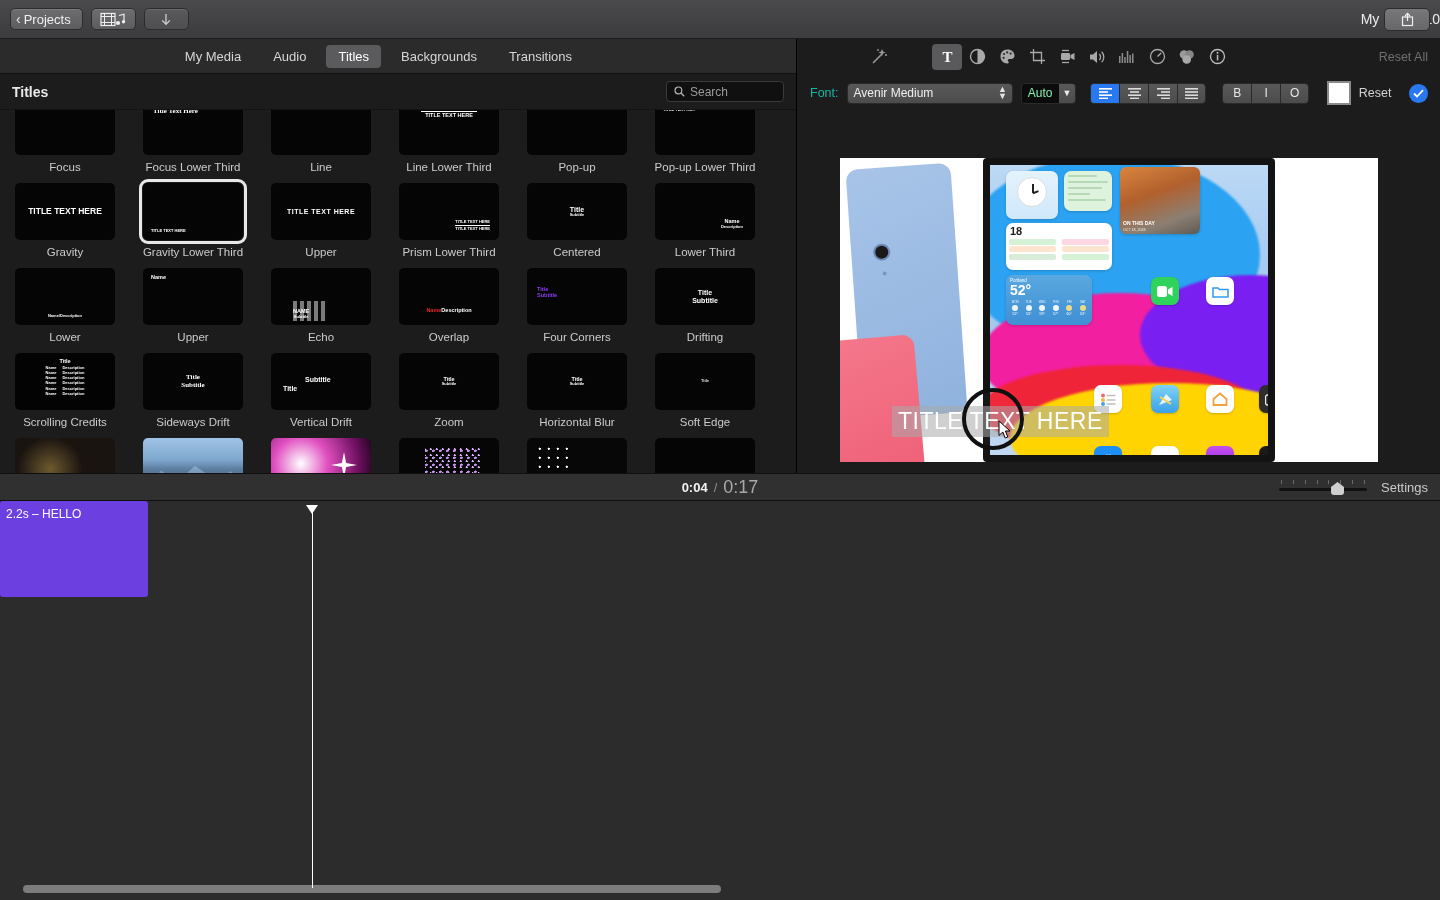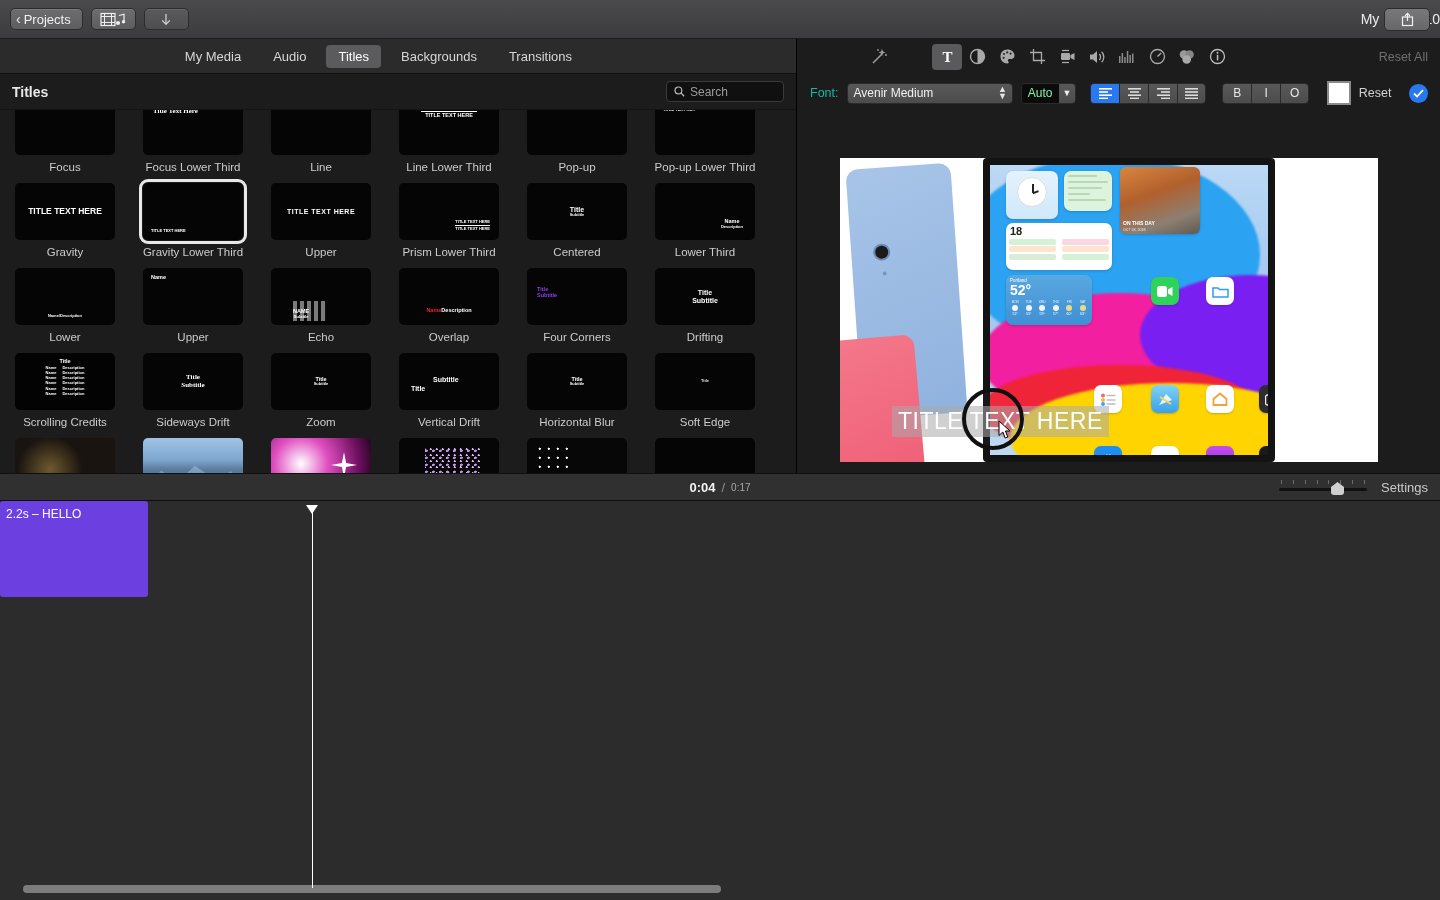--- a/index.html
+++ b/index.html
@@ -280,21 +280,21 @@
   .pb-center { margin: 0 auto; display: flex; align-items: center; gap: 20px; }
 
   
   .tcbar {
     position: absolute; left: 0; top: 473px; width: 1440px; height: 28px;
     background: #303030; border-top: 1px solid #0f0f0f; border-bottom: 1px solid #0f0f0f;
     display: flex; align-items: center; justify-content: center;
   }
   .tc-cur { font-size: 13px; color: #f2f2f2; font-weight: bold; }
   .tc-sep { font-size: 13px; color: #8d8d8d; margin: 0 6px; }
-  .tc-tot { font-size: 10px; color: #a8a8a8; }
+  .tc-tot { font-size: 18px; color: #a8a8a8; }
   .tc-right {
     position: absolute; right: 12px; display: flex; align-items: center; gap: 14px;
   }
   .zoom-slider { position: relative; width: 88px; height: 14px; }
   .zs-track { position:absolute; left:0; top:8px; width:88px; height:3px;
               background:#111; border-radius:2px; }
   .zs-ticks { position:absolute; left:2px; top:0; width:84px; height:5px;
               display:flex; justify-content:space-between; }
   .zs-ticks i { width:1px; height:4px; background:#6a6a6a; display:block; }
   .zs-knob { position:absolute; left:52px; top:2px; width:13px; height:13px;
@@ -554,35 +554,35 @@
             <div class="thumb">
               <div style="font-family: &quot;Liberation Serif&quot;, serif;">
                 <div class="tt tt-m" style="font-family:&quot;Liberation Serif&quot;,serif;">Title</div>
                 <div class="tt tt-m" style="font-family:&quot;Liberation Serif&quot;,serif;">Subtitle</div>
               </div>
             </div>
             <div class="tile-label">Sideways Drift</div>
           </div>
           <div class="tile">
             <div class="thumb">
+              <div style="position: relative; width: 100%; height: 100%;">
+                <div class="tt tt-m" style="position:absolute;left:12px;top:32px;">Title</div>
+                <div class="tt tt-m" style="position:absolute;left:34px;top:23px;">Subtitle</div>
+              </div>
+            </div>
+            <div class="tile-label">Vertical Drift</div>
+          </div>
+          <div class="tile">
+            <div class="thumb">
               <div>
                 <div class="tt tt-s">Title</div>
                 <div class="tt tt-xs">Subtitle</div>
               </div>
             </div>
             <div class="tile-label">Zoom</div>
-          </div>
-          <div class="tile">
-            <div class="thumb">
-              <div style="position: relative; width: 100%; height: 100%;">
-                <div class="tt tt-m" style="position:absolute;left:12px;top:32px;">Title</div>
-                <div class="tt tt-m" style="position:absolute;left:34px;top:23px;">Subtitle</div>
-              </div>
-            </div>
-            <div class="tile-label">Vertical Drift</div>
           </div>
           <div class="tile">
             <div class="thumb">
               <div>
                 <div class="tt tt-s">Title</div>
                 <div class="tt tt-xs">Subtitle</div>
               </div>
             </div>
             <div class="tile-label">Horizontal Blur</div>
           </div>

